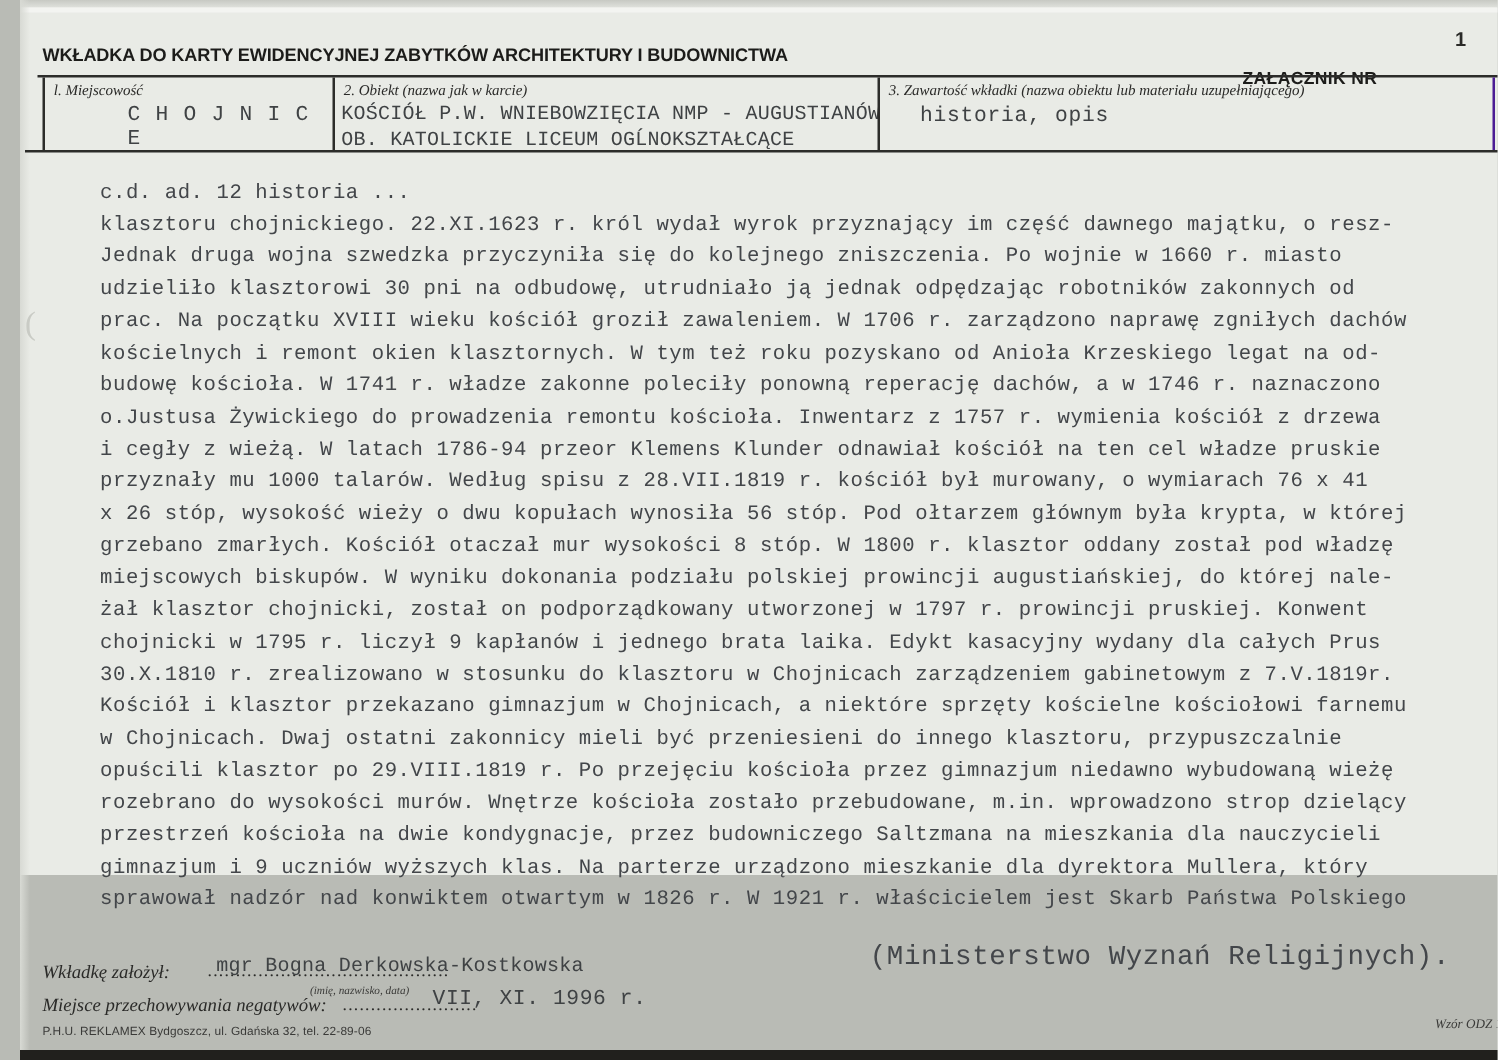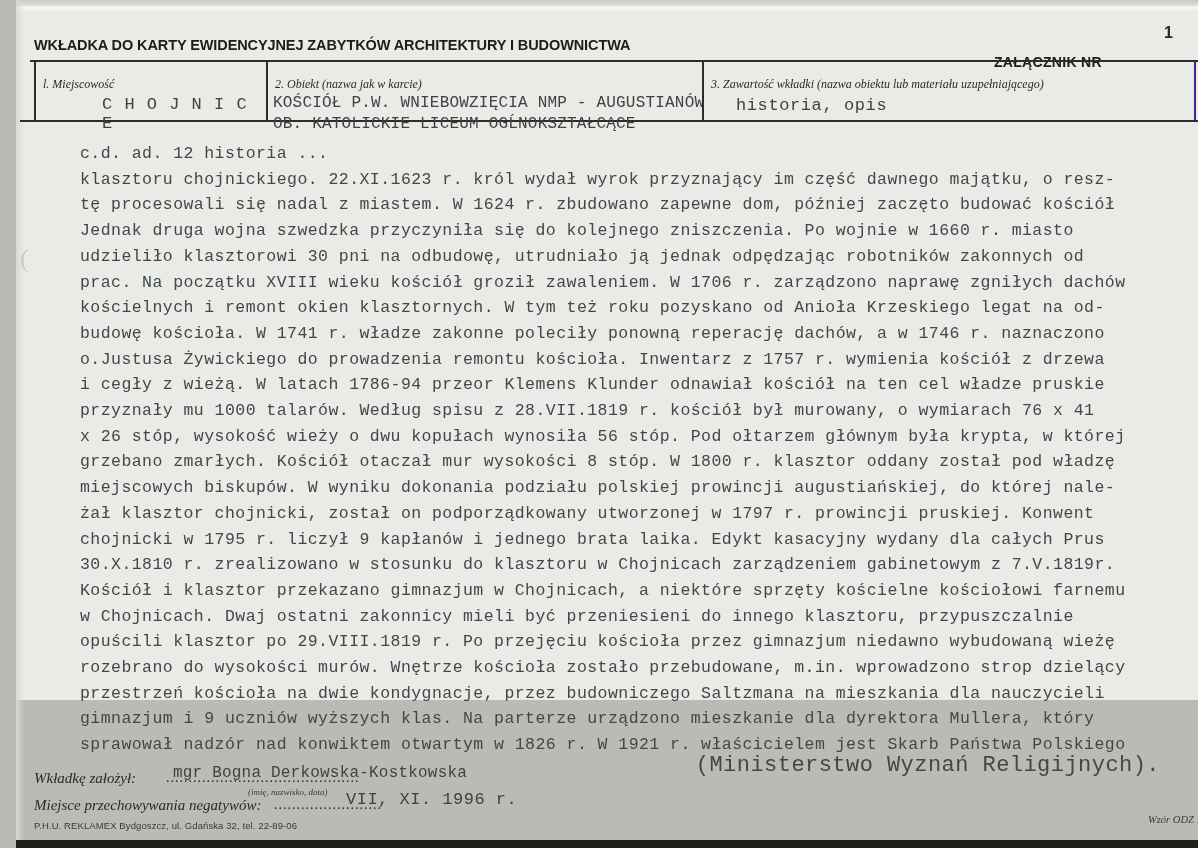--- a/index.html
+++ b/index.html
@@ -44,21 +44,21 @@
     display:flex;
   }
   .cell{border-left:2px solid #2c2c2a;box-sizing:border-box;position:relative;}
   .cell:last-child{border-right:2px solid #4c1d95;}
   .cell1{width:232px;}
   .cell2{width:436px;}
   .cell3{width:494px;}
   .cell-label{
     font-family:"Liberation Serif",serif;font-style:italic;
     font-size:12px;color:#2a2a28;
-    padding:15px 0 0 7px;white-space:nowrap;
+    padding:3px 0 0 7px;white-space:nowrap;
   }
   .mono{font-family:"Liberation Mono","DejaVu Sans Mono",monospace;color:#3f4244;}
   .cell1-val{font-size:17px;padding-left:66px;margin-top:3px;letter-spacing:1px;}
   .cell2-vals{font-size:16px;padding-left:5px;margin-top:1px;line-height:21px;letter-spacing:0.2px;white-space:nowrap;}
   .cell3-val{font-size:17px;padding-left:32px;margin-top:4px;letter-spacing:0.6px;}
 
   
   .body-text{
     position:absolute;left:64px;top:141px;width:1080px;
   }
@@ -142,21 +142,20 @@
       <div class="cell-label">3. Zawartość wkładki (nazwa obiektu lub materiału uzupełniającego)</div>
       <div class="mono cell3-val">historia, opis</div>
     </div>
   </div>
 
   <div class="scan-artifact">(</div>
 
   <div class="body-text">
       <div class="tline">c.d. ad. 12 historia ...</div>
       <div class="tline">klasztoru chojnickiego. 22.XI.1623 r. król wydał wyrok przyznający im część dawnego majątku, o resz-</div>
-      <div class="tline">tę procesowali się nadal z miastem. W 1624 r. zbudowano zapewne dom, później zaczęto budować kościół</div>
       <div class="tline">Jednak druga wojna szwedzka przyczyniła się do kolejnego zniszczenia. Po wojnie w 1660 r. miasto</div>
       <div class="tline">udzieliło klasztorowi 30 pni na odbudowę, utrudniało ją jednak odpędzając robotników zakonnych od</div>
       <div class="tline">prac. Na początku XVIII wieku kościół groził zawaleniem. W 1706 r. zarządzono naprawę zgniłych dachów</div>
       <div class="tline">kościelnych i remont okien klasztornych. W tym też roku pozyskano od Anioła Krzeskiego legat na od-</div>
       <div class="tline">budowę kościoła. W 1741 r. władze zakonne poleciły ponowną reperację dachów, a w 1746 r. naznaczono</div>
       <div class="tline">o.Justusa Żywickiego do prowadzenia remontu kościoła. Inwentarz z 1757 r. wymienia kościół z drzewa</div>
       <div class="tline">i cegły z wieżą. W latach 1786-94 przeor Klemens Klunder odnawiał kościół na ten cel władze pruskie</div>
       <div class="tline">przyznały mu 1000 talarów. Według spisu z 28.VII.1819 r. kościół był murowany, o wymiarach 76 x 41</div>
       <div class="tline">x 26 stóp, wysokość wieży o dwu kopułach wynosiła 56 stóp. Pod ołtarzem głównym była krypta, w której</div>
       <div class="tline">grzebano zmarłych. Kościół otaczał mur wysokości 8 stóp. W 1800 r. klasztor oddany został pod władzę</div>

